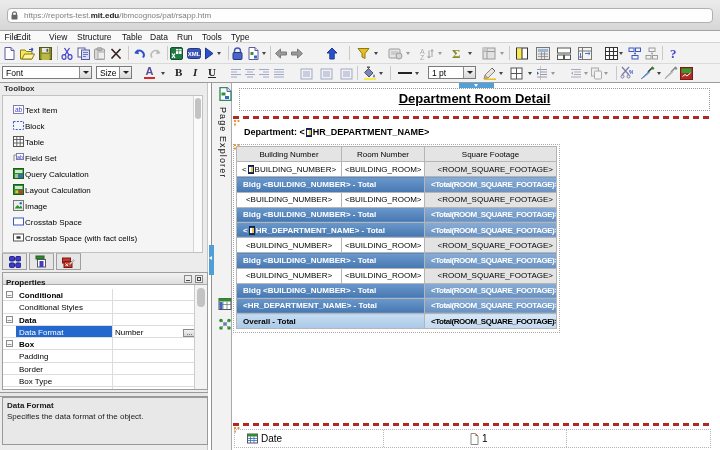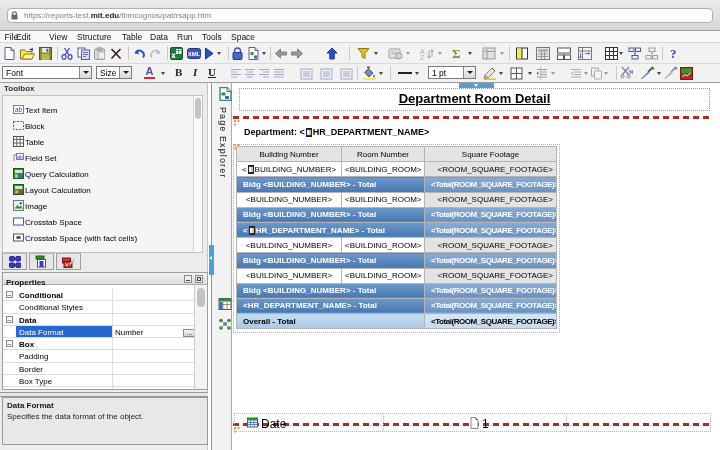--- a/index.html
+++ b/index.html
@@ -77,21 +77,21 @@
 #rtable tr.trow td { background:linear-gradient(#6b99cd,#4878b1); color:#fff; font-weight:bold; text-align:left; padding-left:6px;margin-top:29px; }
 #rtable tr.trow td.rgt { text-align:right; letter-spacing:-0.45px; }
 #rtable tr.orow td { background:linear-gradient(#c6dcf1,#a9c9e7); color:#000; font-weight:bold; text-align:left; padding-left:6px; }
 #rtable tr.orow td.rgt { text-align:right; letter-spacing:-0.45px; }
 #rtable td.hatchw { background-color:#fff; background-image:conic-gradient(#cbcbcb 25%, rgba(0,0,0,0) 0 50%, #c4c4c4 0 75%, rgba(0,0,0,0) 0); background-size:2px 2px; }
 #rtable tr.trow td.hatchb { background:conic-gradient(rgba(255,255,255,.38) 25%, rgba(0,0,0,0) 0 50%, rgba(255,255,255,.38) 0 75%, rgba(0,0,0,0) 0) 0 0/2px 2px, linear-gradient(#6b99cd,#4878b1); }
 #rtable tr.orow td.hatchl { background:conic-gradient(rgba(255,255,255,.6) 25%, rgba(0,0,0,0) 0 50%, rgba(255,255,255,.6) 0 75%, rgba(0,0,0,0) 0) 0 0/2px 2px, linear-gradient(#c6dcf1,#a9c9e7); }
 .rgt { text-align:right !important; }
 #tselbox { position:absolute; left:1px; top:61px; width:327px; height:189px; border:1px dotted #aaa; }
 
-#footrow { position:absolute; left:2px; top:330px; width:477px; height:19px; border:1px dotted #b5b5b5; font-size:12px; }
+#footrow { position:absolute; left:2px; top:346px; width:477px; height:19px; border:1px dotted #b5b5b5; font-size:10px; }
 .fcell { position:absolute; top:0; bottom:0; border-right:1px dotted #b5b5b5; }
 
 .chip { display:inline-block; width:6px; height:9px; background:#23356b; border:1px solid #111d4a; vertical-align:-2px; position:relative; margin:0 1px; }
 .chip:before { content:""; position:absolute; left:0.5px; top:1px; width:1.5px; height:5.5px; background:#fff; }
 .chip:after { content:""; position:absolute; left:2.5px; top:1px; width:1.5px; height:5.5px; background:#e8c93e; }
 
 svg.tb { position:absolute; }
 </style>
 </head>
 <body>
@@ -105,21 +105,21 @@
   </div>
   <div id="menubar" class="abs">
     <span style="left:4.5px">File</span>
       <span style="left:16px">Edit</span>
       <span style="left:49px">View</span>
       <span style="left:77px">Structure</span>
       <span style="left:122px">Table</span>
       <span style="left:150px">Data</span>
       <span style="left:177px">Run</span>
       <span style="left:202px">Tools</span>
-      <span style="left:231px">Space</span>
+      <span style="left:231px">Type</span>
   </div>
   <div id="toolbar1" class="abs">
     <svg class="tb" style="left:4px;top:4px" width="11" height="13" viewBox="0 0 11 13">
         <path d="M1 .5 H7 L10 3.5 V12.5 H1 Z" fill="#fff" stroke="#5b5b9e"></path>
         <path d="M7 .5 L7 3.5 H10" fill="#d6defa" stroke="#5b5b9e"></path>
       </svg>
     <svg class="tb" style="left:20px;top:4px" width="15" height="13" viewBox="0 0 15 13">
         <path d="M.5 12 V3 H5 L6.5 4.5 H12 V12 Z" fill="#f7e94f" stroke="#8a7a1c"></path>
         <path d="M2 12 L4.5 7 H14.5 L12 12 Z" fill="#fdf6a0" stroke="#8a7a1c"></path>
         <path d="M9 2.5 H13 M13 2.5 L11.5 1 M13 2.5 L11.5 4" stroke="#2b51c9" stroke-width="1.2" fill="none"></path>

